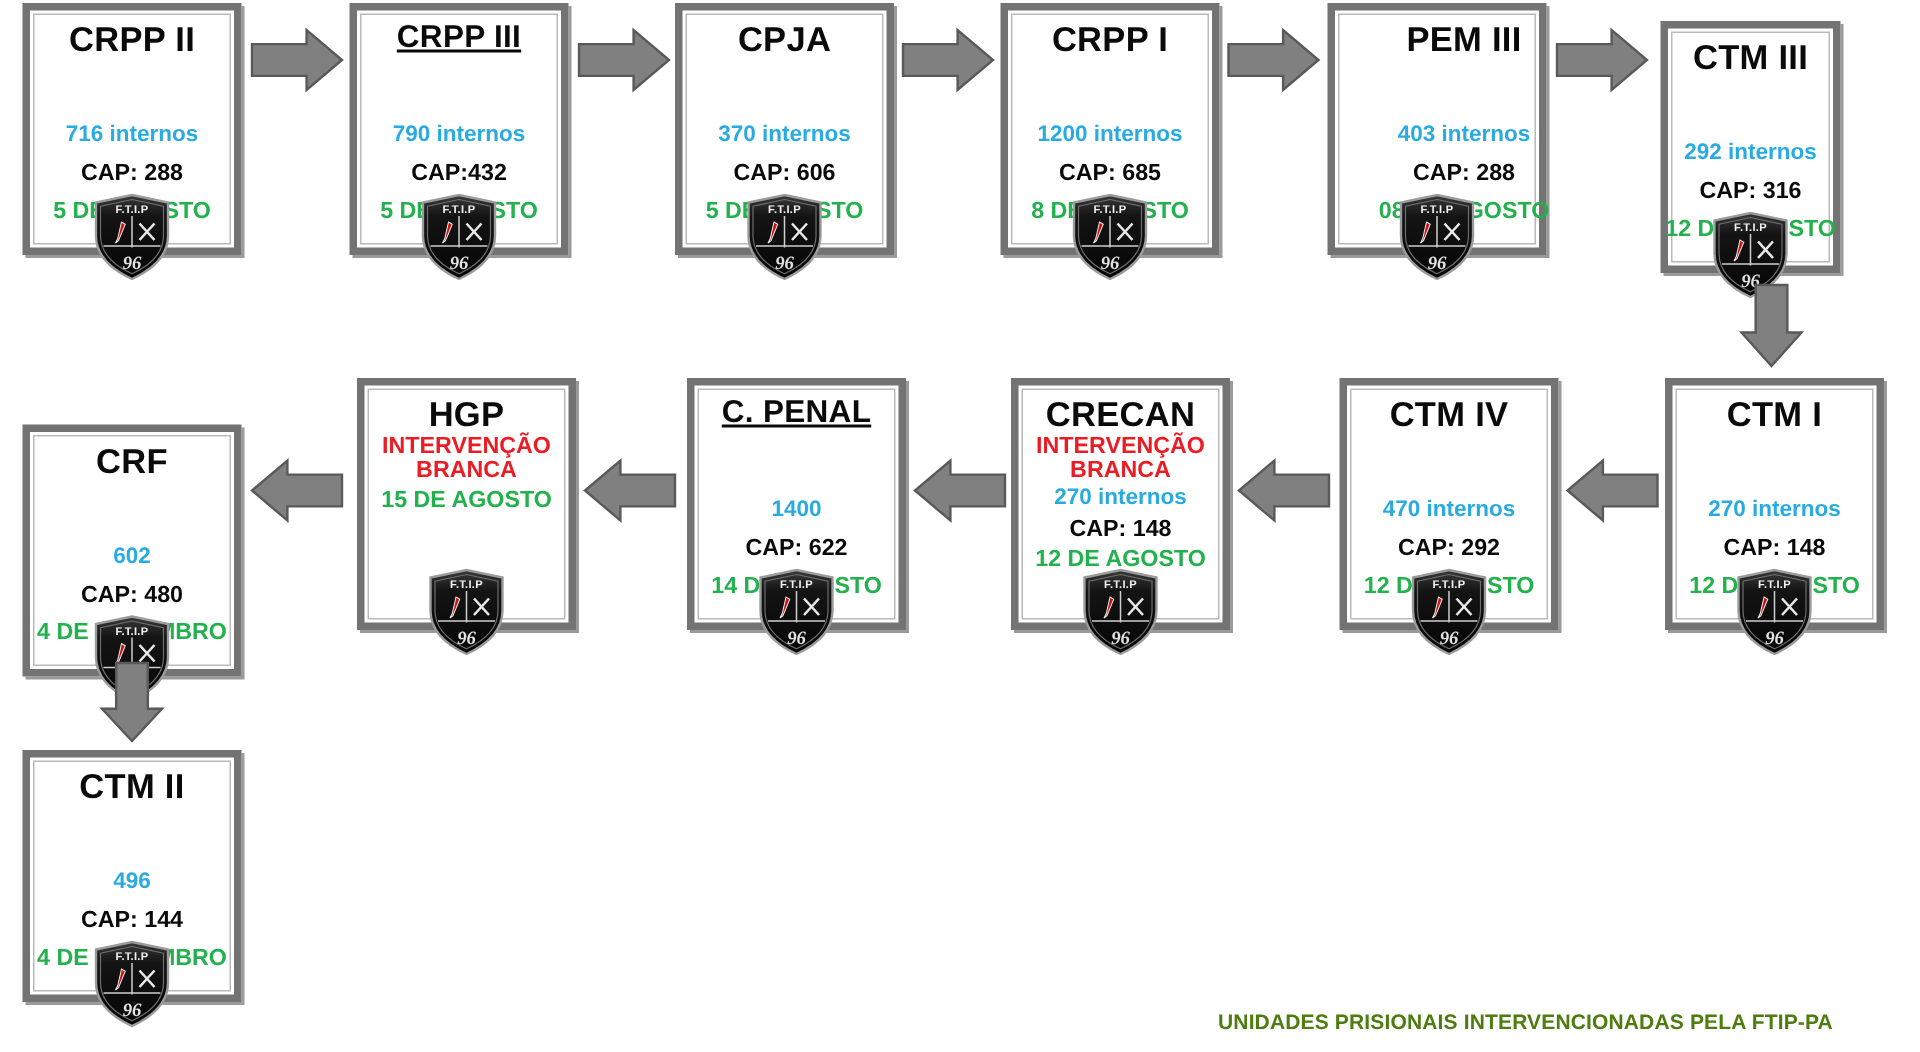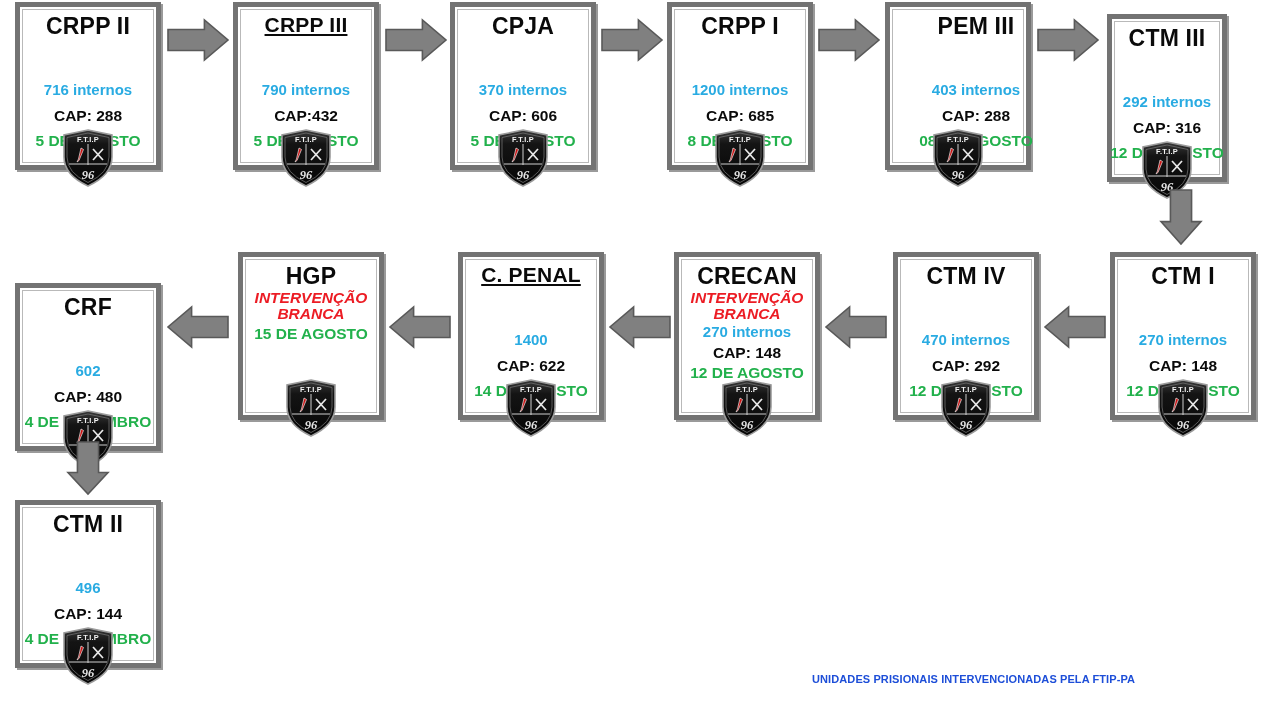--- a/index.html
+++ b/index.html
@@ -49,21 +49,20 @@
   }
   .unit-title.small { font-size: 21px; text-decoration: underline; }
   .unit-interv {
     font-size: 15.5px;
     font-weight: bold;
     color: #ec1c24;
     line-height: 1.03;
     text-align: center;
     margin-top: 2px;
     white-space: nowrap;
-    font-style: italic;
   }
   .spacer { flex: 1 1 auto; }
   .unit-internos {
     font-size: 15px;
     font-weight: bold;
     color: #29abe2;
     line-height: 1.1;
     white-space: nowrap;
   }
   .unit-cap {
@@ -101,23 +100,23 @@
 
   
   .arrow {
     position: absolute;
   }
   .arrow svg { display: block; }
 
   
   .caption {
     position: absolute;
-    font-size: 11px;
+    font-size: 14px;
     font-weight: bold;
-    color: #1d4ed8;
+    color: #4d7c0f;
     letter-spacing: .1px;
     white-space: nowrap;
   }
 </style>
 </head>
 <body>
 
 <div id="canvas">
   <div id="boxes-layer">
       <div class="unit-box" style="left: 15px; top: 2px; width: 146px; height: 168px;">

